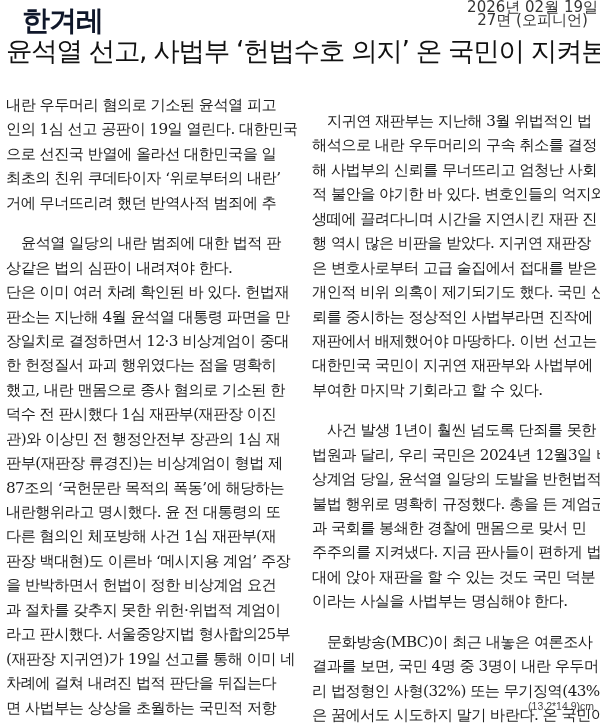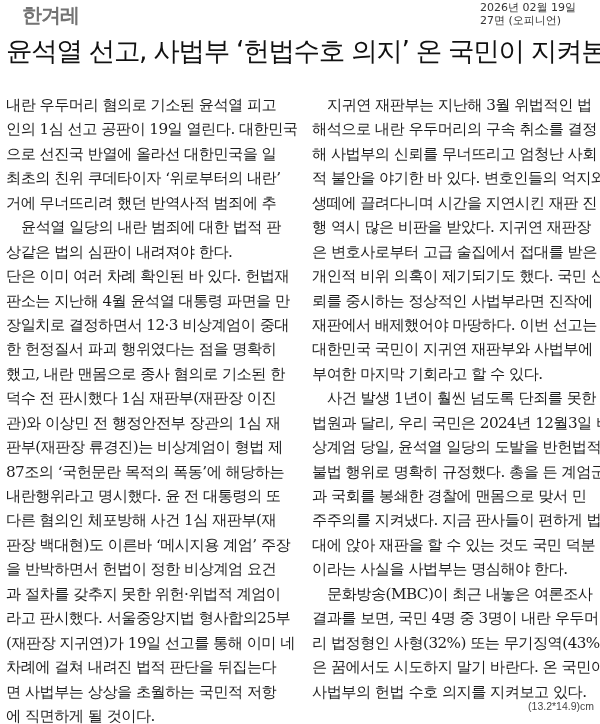--- a/index.html
+++ b/index.html
@@ -4,42 +4,42 @@
 <style>
   html, body { margin: 0; padding: 0; background: #ffffff; }
   body {
     width: 600px; height: 724px; overflow: hidden; position: relative;
     font-family: "DejaVu Serif", "Liberation Serif", serif;
     color: #1a1a1a;
   }
   .masthead { position: absolute; left: 22px; top: 2px; }
   .logo {
     font-family: "DejaVu Sans", "Liberation Sans", sans-serif;
-    font-weight: bold; font-size: 20px; letter-spacing: -1px; color: #737373;
+    font-weight: bold; font-size: 28px; letter-spacing: -1px; color: #0f172a;
   }
   .dateline {
-    position: absolute; right: 24px; top: 1px; text-align: left;
+    position: absolute; right: 2px; top: 1px; text-align: center;
     font-family: "DejaVu Sans", "Liberation Sans", sans-serif;
-    font-size: 11px; line-height: 13px; color: #333;
+    font-size: 15px; line-height: 13px; color: #333;
   }
   .headline {
     position: absolute; left: 6px; top: 34px; width: 592px;
     font-family: "DejaVu Sans", "Liberation Sans", sans-serif;
     font-size: 26.5px; line-height: 34px; letter-spacing: -1.3px;
     color: #111; white-space: nowrap; font-weight: normal;
   }
   .col {
     position: absolute; top: 93px; width: 284px;
     font-size: 15.2px; line-height: 24.45px; letter-spacing: -0.55px;
     color: #1e1e1e; text-align: justify;
   }
   .col.left { left: 6px; }
   .col.right { left: 312px; }
   .line { display: block; white-space: nowrap; height: 24.45px; overflow: visible; }
-  .indent { padding-left: 15px; }
+  .indent { padding-left: 15px; margin-top: 16px; }
   .footnote {
     position: absolute; right: 6px; top: 700px;
     font-family: Liberation Sans, sans-serif;
     font-size: 10.5px; color: #444;
   }
 </style>
 </head>
 <body>
 
 <div class="masthead">

